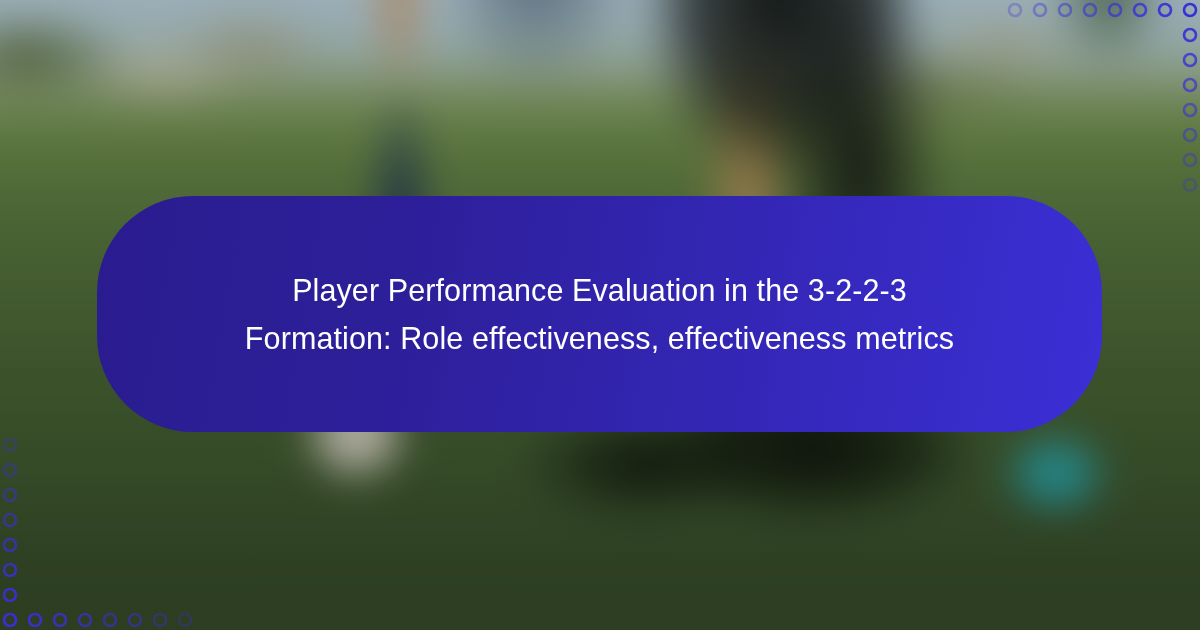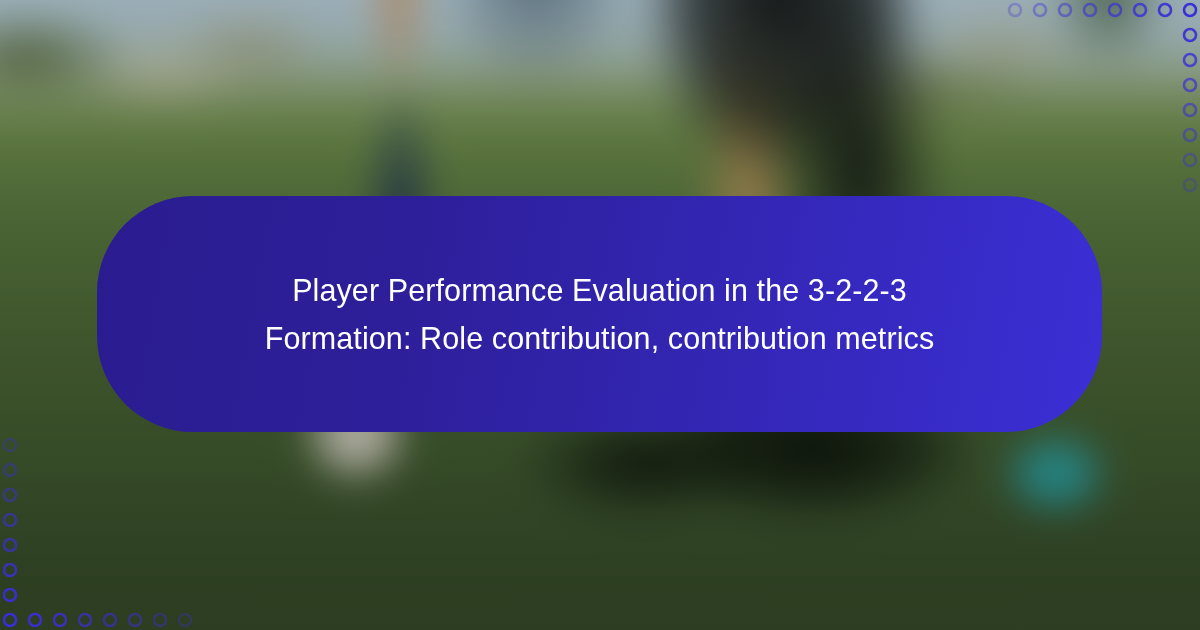--- a/index.html
+++ b/index.html
@@ -161,17 +161,17 @@
           <circle cx="135" cy="190" r="6" fill="none" stroke="#3a2fd6" stroke-width="2.6" opacity="0.5"></circle>
           <circle cx="160" cy="190" r="6" fill="none" stroke="#3a2fd6" stroke-width="2.6" opacity="0.4"></circle>
           <circle cx="185" cy="190" r="6" fill="none" stroke="#3a2fd6" stroke-width="2.6" opacity="0.3"></circle>
         </g>
     </svg>
   </div>
 
   <div class="title-card">
     <div class="title-text">
       <span class="title-line">Player Performance Evaluation in the 3-2-2-3</span>
-      <span class="title-line">Formation: Role contribution, contribution metrics</span>
+      <span class="title-line">Formation: Role effectiveness, effectiveness metrics</span>
     </div>
   </div>
 
 </div>
 
 </body></html>

